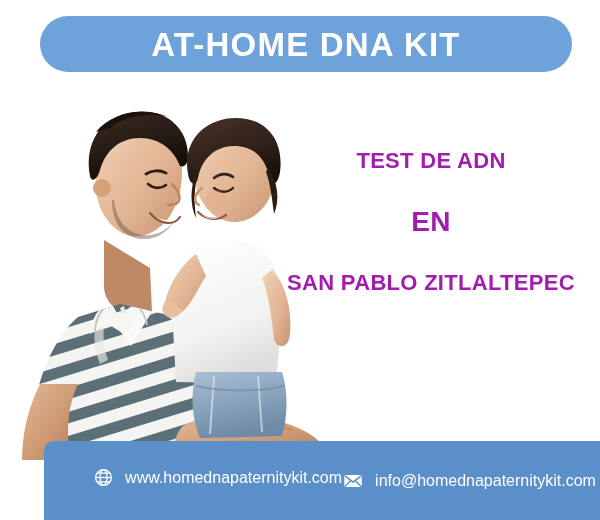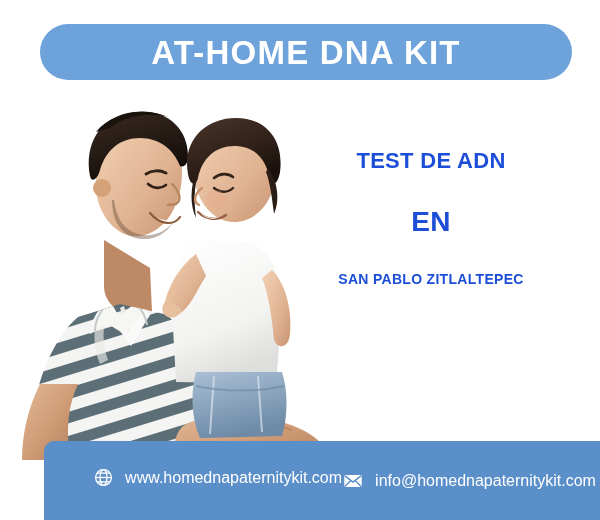--- a/index.html
+++ b/index.html
@@ -19,21 +19,21 @@
     width: 600px;
     height: 520px;
     background: #ffffff;
     overflow: hidden;
   }
 
   
   #header-banner {
     position: absolute;
     left: 40px;
-    top: 24px;
+    top: 16px;
     width: 532px;
     height: 56px;
     background: #6DA2DA;
     border-radius: 28px;
     display: flex;
     align-items: center;
     justify-content: center;
     z-index: 6;
   }
   #header-title {
@@ -65,29 +65,29 @@
   #headline-block {
     position: absolute;
     left: 262px;
     top: 150px;
     width: 338px;
     z-index: 4;
     text-align: center;
     pointer-events: none;
   }
   .headline-line {
-    color: #1d4ed8;
+    color: #a21caf;
     font-weight: bold;
     letter-spacing: 0.3px;
     line-height: 1;
     white-space: nowrap;
   }
   #headline-line-1 { font-size: 22px; margin-bottom: 36px; }
   #headline-line-2 { font-size: 28px; margin-bottom: 36px; }
-  #headline-line-3 { font-size: 14px; }
+  #headline-line-3 { font-size: 22px; }
 
   
   #footer-band {
     position: absolute;
     left: 0;
     top: 441px;
     width: 600px;
     height: 79px;
     background: #5B8FC9;
     border-top-left-radius: 10px;

